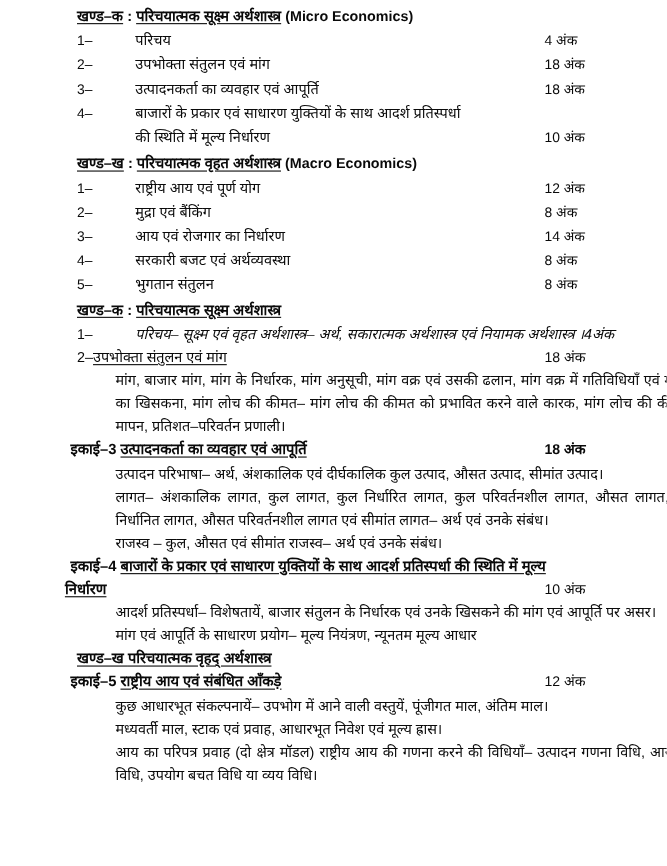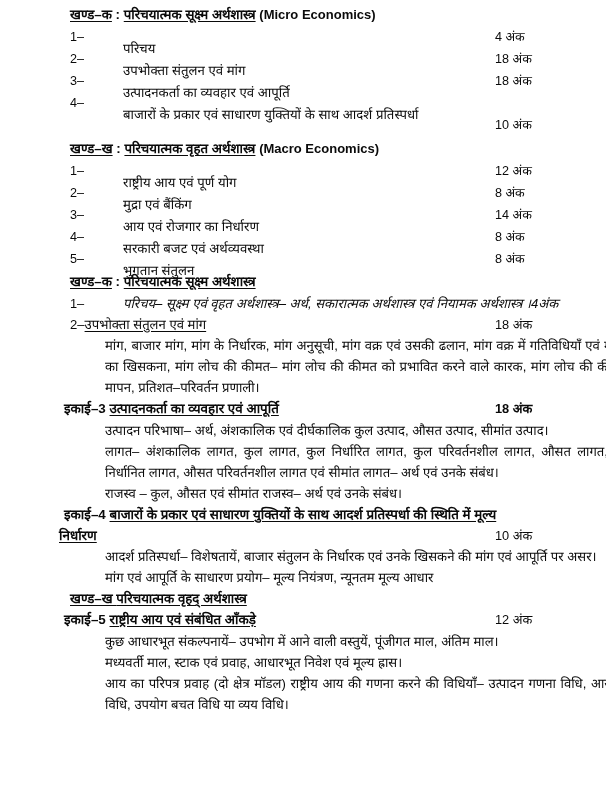--- a/index.html
+++ b/index.html
@@ -51,21 +51,21 @@
   }
   .topic-num {
     position: absolute;
     left: 22px;
     top: 0;
     font-size: 12.6px;
   }
   .topic-text {
     position: absolute;
     left: 75px;
-    top: 12px;
+    top: 0;
     font-size: 13.2px;
     white-space: nowrap;
   }
   .topic-text2 {
     position: absolute;
     left: 75px;
     top: 22px;
     font-size: 13.2px;
     white-space: nowrap;
   }
@@ -181,20 +181,21 @@
 
   <div class="topic-row" style="height:22px;">
     <span class="topic-num">3–</span>
     <span class="topic-text">उत्पादनकर्ता का व्यवहार एवं आपूर्ति</span>
     <span class="topic-marks">18 अंक</span>
   </div>
 
   <div class="topic-row" style="height:44px;">
     <span class="topic-num">4–</span>
     <span class="topic-text">बाजारों के प्रकार एवं साधारण युक्तियों के साथ आदर्श प्रतिस्पर्धा</span>
+    <span class="topic-text2">की स्थिति में मूल्य निर्धारण</span>
     <span class="topic-marks second">10 अंक</span>
   </div>
 
   <div class="section-head" style="margin-top:2px;">
     <span class="u">खण्ड–ख</span><span class="colon"> : </span><span class="u">परिचयात्मक वृहत अर्थशास्त्र</span> <span class="eng">(Macro Economics)</span>
   </div>
 
   <div class="topic-row" style="height:22px;">
     <span class="topic-num">1–</span>
     <span class="topic-text">राष्ट्रीय आय एवं पूर्ण योग</span>

